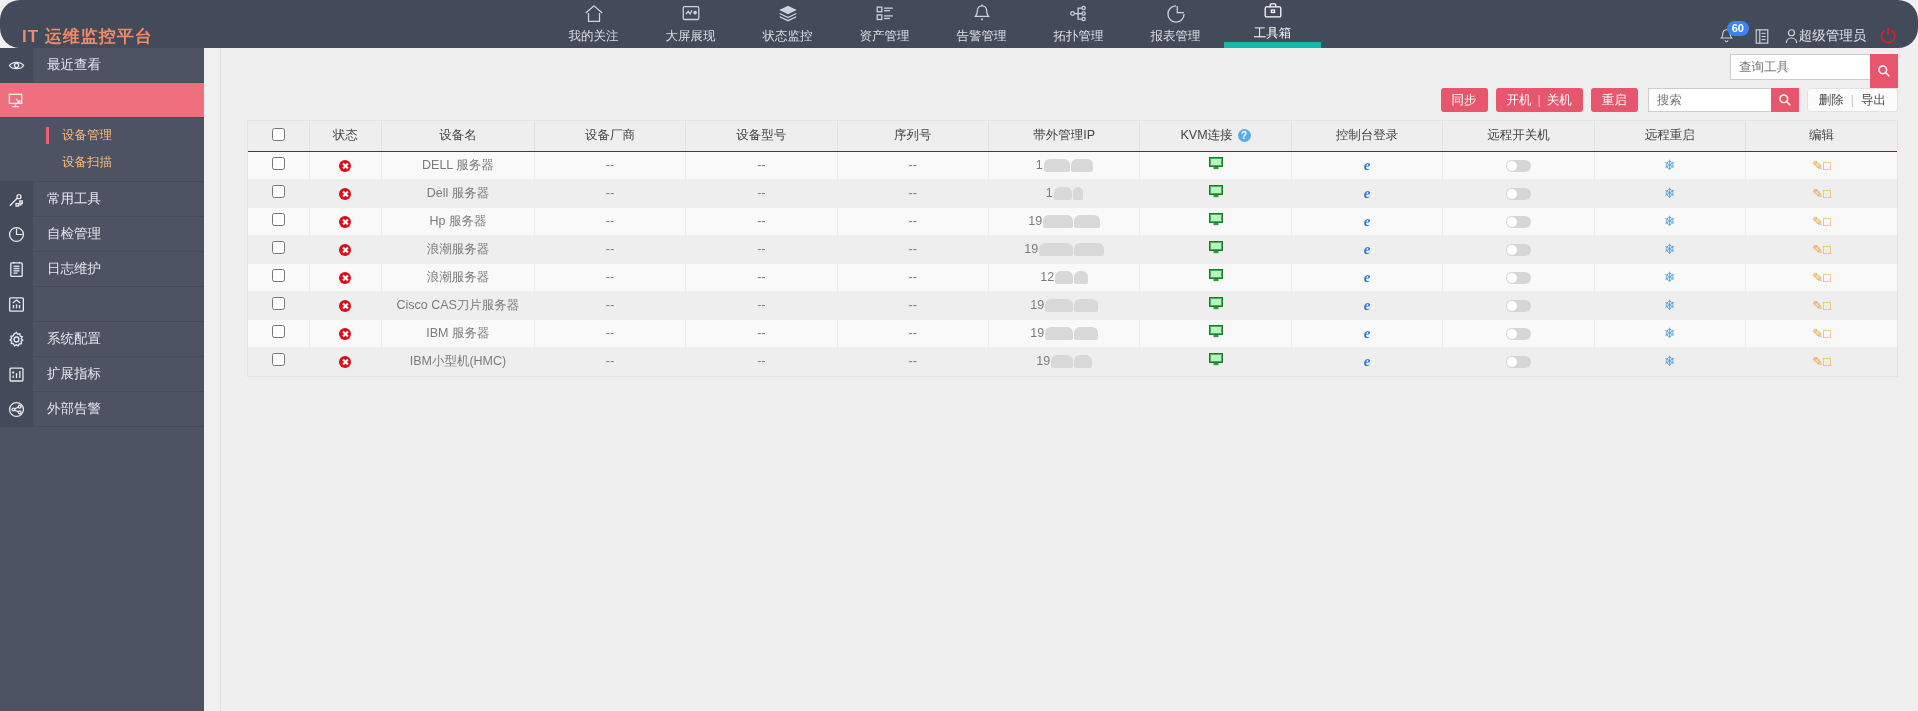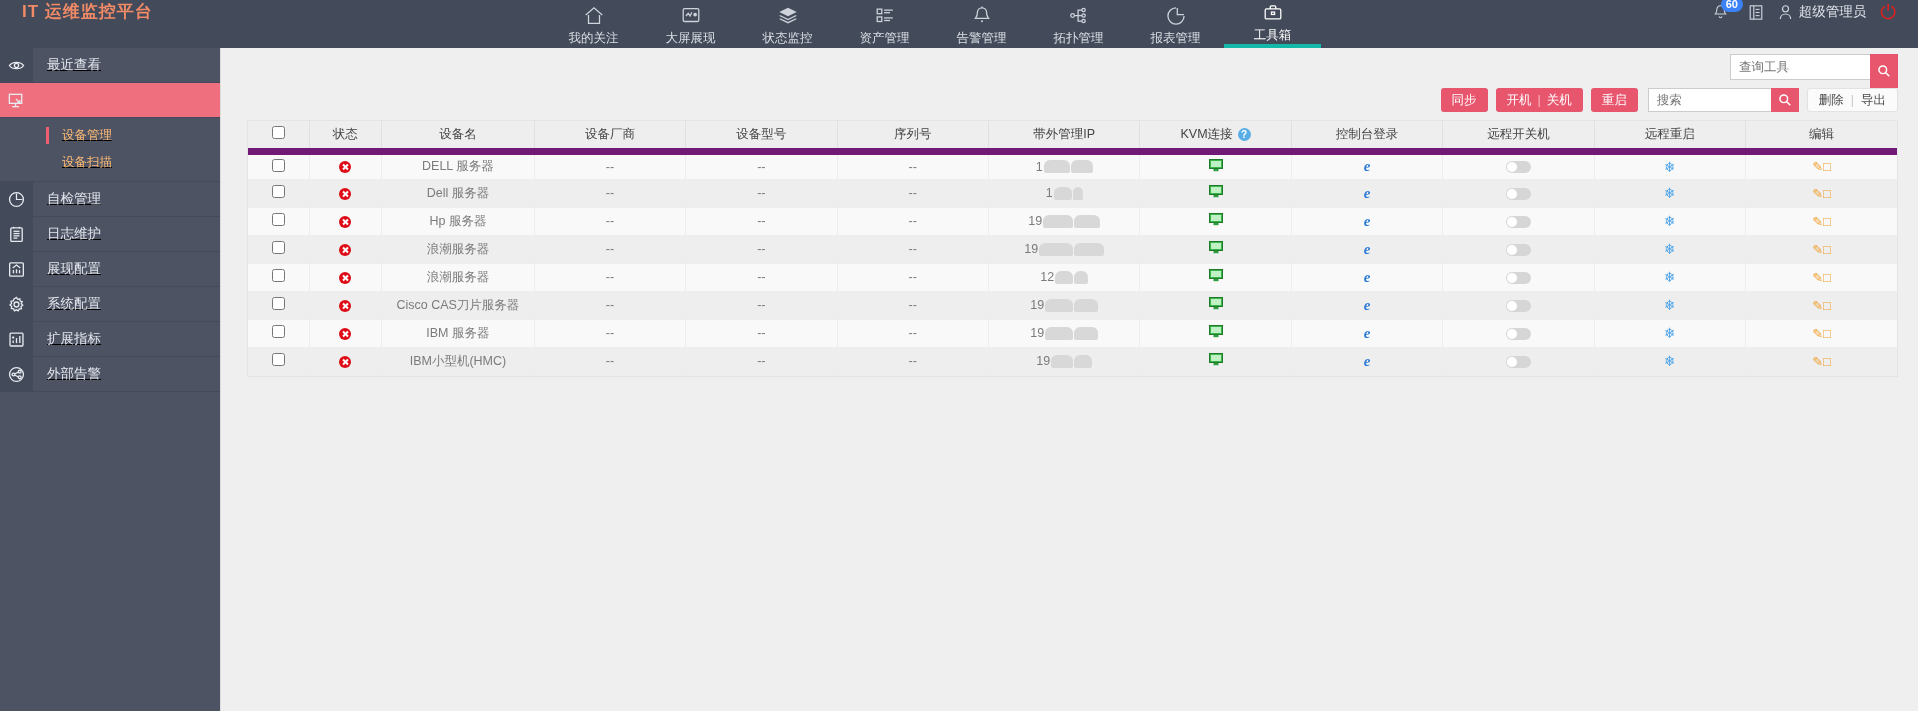--- a/index.html
+++ b/index.html
@@ -4,21 +4,21 @@
 <style>
   * { box-sizing: border-box; margin:0; padding:0; }
   html,body{
     width:1918px; height:711px;
     font-family:"Liberation Sans","DejaVu Sans",sans-serif;
     background:#f0f0f0; overflow:hidden;
   }
   
   .topbar{
     position:absolute; top:0; left:0; width:1918px; height:48px;
-    background:#434a59; display:flex; align-items:flex-start;
+    background:#434a59; display:flex; align-items:flex-end;border-radius:20px;
   }
   .logo{
     width:268px; flex:0 0 268px; display:flex; align-items:center;
     padding-left:22px; color:#f08a67; font-size:17px; font-weight:bold;
     letter-spacing:1px;
   }
   .nav{ flex:1 1 auto; display:flex; align-items:stretch; justify-content:center; gap:0; }
   .nav-item{
     width:97px; display:flex; flex-direction:column; align-items:center;
     justify-content:center; gap:3px; color:#dcdfe6; font-size:12.5px;
@@ -29,28 +29,27 @@
   .nav-item.active .ni svg{ stroke:#fff; }
   .nav-item svg{ stroke:#ced3dc; fill:none; stroke-width:1.4; }
   .sysbar{ flex:0 0 320px; display:flex; align-items:center; justify-content:flex-end;
     gap:14px; padding-right:22px; color:#e3e6ec; font-size:13.5px; }
   .bellwrap{ position:relative; width:22px; height:24px; display:flex; align-items:center; }
   .badge{
     position:absolute; top:-3px; left:9px; background:#3b82f6; color:#fff;
     font-size:11px; border-radius:9px; padding:1px 5px; line-height:13px;
     font-weight:bold;
   }
-  .userwrap{ display:flex; align-items:center; gap:6px; }
+  .userwrap{ display:flex; align-items:center; }
   .powerbtn{ color:#e02020; font-size:20px; line-height:1; cursor:pointer; }
 
   
   .sidebar{
-    position:absolute; top:48px; left:0; width:220px; height:663px;
+    position:absolute; top:48px; left:0; width:204px; height:663px;
     background:#4d5363;
-    text-decoration:underline;
   }
   .side-item{
     display:flex; align-items:stretch; height:35px; color:#e4e7ee;
     font-size:13.5px; cursor:pointer; border-bottom:1px solid #454b5b;
   }
   .side-item .sicon{
     width:33px; flex:0 0 33px; background:#434a59; display:flex;
     align-items:center; justify-content:center;
   }
   .side-item .slabel{ display:flex; align-items:center; padding-left:14px; flex:1; }
@@ -111,21 +110,21 @@
     padding:0 11px; font-size:12.5px; color:#4a4a4a; cursor:pointer;
     display:flex; align-items:center; font-family:"Liberation Sans",sans-serif;
   }
   .btn-white .sep{ color:#c9c9c9; margin:0 7px; }
 
   
   .tablewrap{ margin:3px 20px 0 26px; background:#fff; border:1px solid #e4e4e4; }
   table{ width:100%; border-collapse:collapse; table-layout:fixed; }
   th{
     background:#eeeeee; font-size:12.5px; color:#444; font-weight:normal;
-    height:30px; border-right:1px solid #e0e0e0; border-bottom:7px solid #701a75;
+    height:30px; border-right:1px solid #e0e0e0; border-bottom:1px solid #701a75;
     text-align:center;
   }
   th:last-child{ border-right:none; }
   td{
     height:28px; font-size:12.5px; color:#7b7b7b; text-align:center;
     border-right:1px solid #ededed; border-bottom:1px solid #ededed;
   }
   td:last-child{ border-right:none; }
   tbody tr:nth-child(odd){ background:#f9f9f9; }
   tbody tr:nth-child(even){ background:#eeeeee; }
@@ -302,20 +301,32 @@
         </svg>
       </span>
     </div>
     <div class="sub-wrap">
       <div class="sub-item sel">设备管理</div>
       <div class="sub-item">设备扫描</div>
     </div>
     <div class="side-item">
       <span class="sicon">
         <svg width="19" height="19" viewBox="0 0 20 20">
+          <path d="M3 16.5 L11 8.5"></path>
+          <circle cx="12.6" cy="7" r="2.1"></circle>
+          <rect x="13.5" y="11.5" width="2.6" height="2.6"></rect>
+          <rect x="9.5" y="14.3" width="2.6" height="2.6"></rect>
+          <path d="M14.8 14.1 V15.6 H12.1"></path>
+        </svg>
+      </span>
+      <span class="slabel">常用工具</span>
+    </div>
+    <div class="side-item">
+      <span class="sicon">
+        <svg width="19" height="19" viewBox="0 0 20 20">
           <circle cx="10" cy="10" r="7.3"></circle>
           <path d="M10 3.6 V10 H16.3" stroke-width="1.3"></path>
         </svg>
       </span>
       <span class="slabel">自检管理</span>
     </div>
     <div class="side-item">
       <span class="sicon">
         <svg width="19" height="19" viewBox="0 0 20 20">
           <rect x="4" y="3" width="12" height="14.3" rx="1"></rect>
@@ -332,21 +343,20 @@
     <div class="side-item">
       <span class="sicon">
         <svg width="19" height="19" viewBox="0 0 20 20">
           <rect x="2.8" y="3" width="14.4" height="14" rx="1"></rect>
           <path d="M6 8.5 L10 5.3 L14 8.5"></path>
           <line x1="6.8" y1="14" x2="6.8" y2="10.5"></line>
           <line x1="10" y1="14" x2="10" y2="9.8"></line>
           <line x1="13.2" y1="14" x2="13.2" y2="10.5"></line>
         </svg>
       </span>
-      <span class="slabel">展现配置</span>
     </div>
     <div class="side-item">
       <span class="sicon">
         <svg width="19" height="19" viewBox="0 0 20 20">
           <circle cx="10" cy="10" r="2.6"></circle>
           <path d="M10 2.6 L11.2 4.6 L13.5 4.1 L13.8 6.4 L16 7 L15 9.1 L16.6 10.8 L14.8 12.2 L15.2 14.5 L12.9 14.7 L11.8 16.7 L9.8 15.6 L7.8 16.6 L6.9 14.5 L4.6 14.2 L4.9 11.9 L3.2 10.5 L4.8 8.9 L4.2 6.7 L6.5 6.2 L7.4 4.1 Z"></path>
         </svg>
       </span>
       <span class="slabel">系统配置</span>
     </div>

